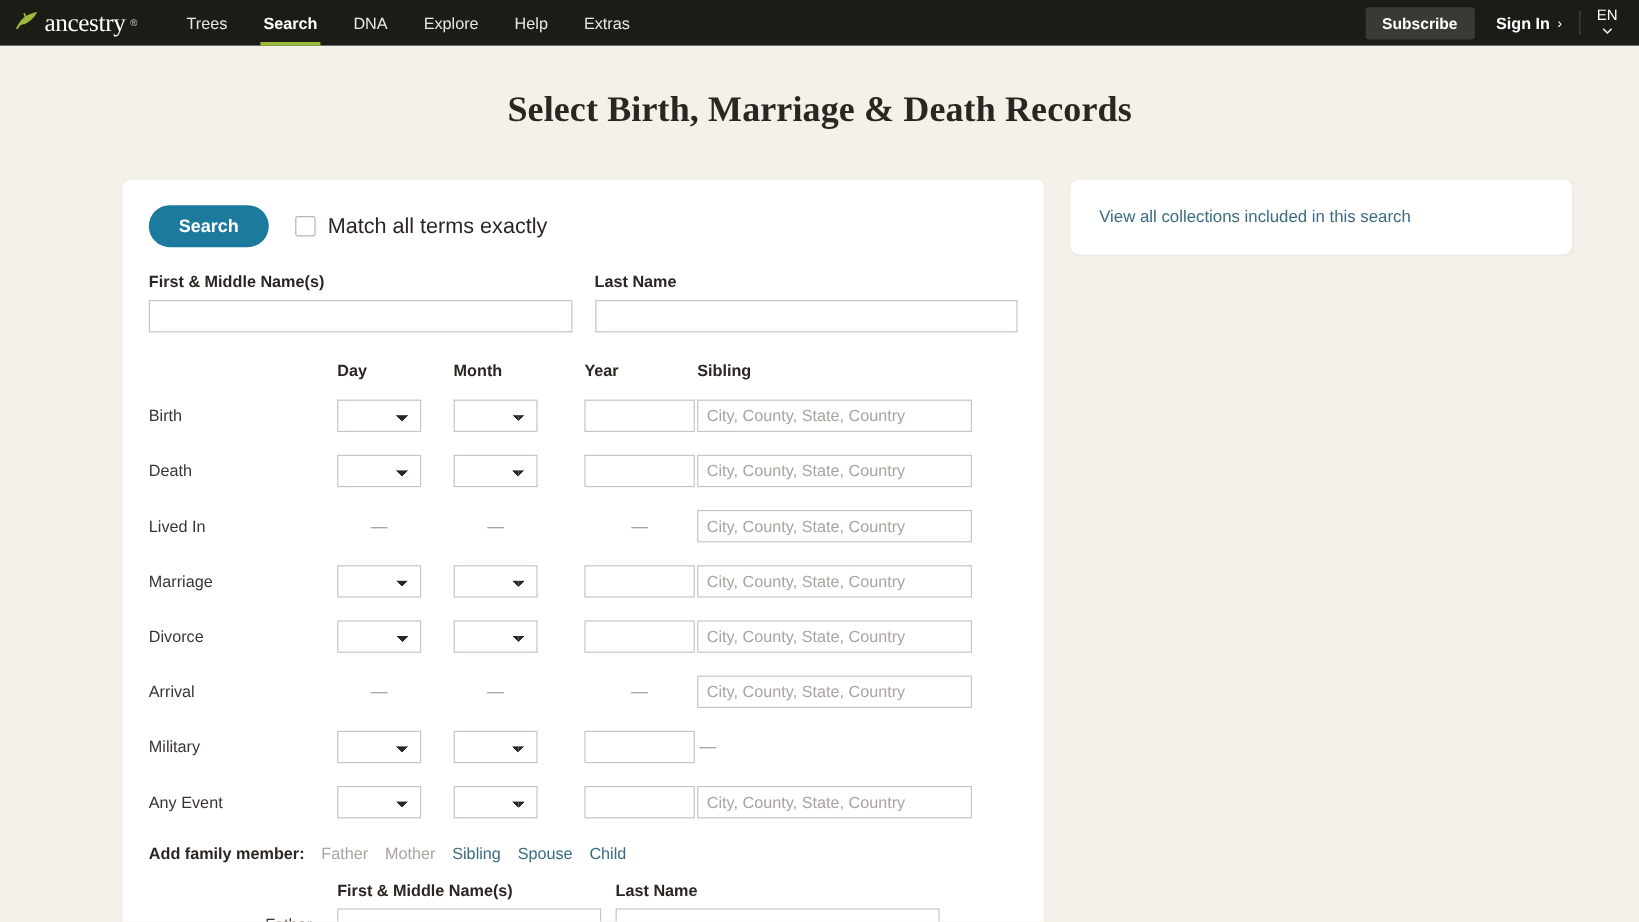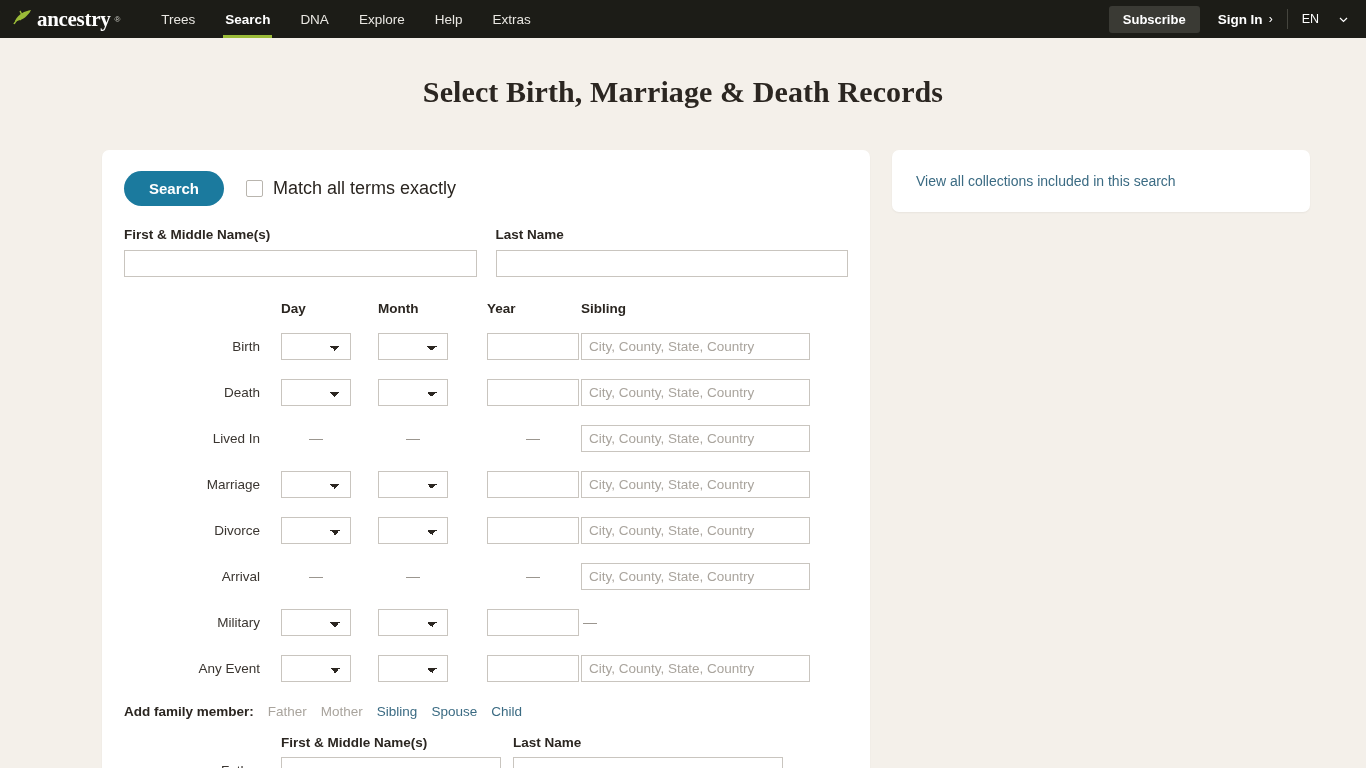--- a/index.html
+++ b/index.html
@@ -26,21 +26,21 @@
     align-items: center;
     gap: 3px;
     margin-right: 26px;
     cursor: pointer;
   }
   .logo-leaf { display: block; }
   .logo-word {
     color: #ffffff;
     font-family: "Liberation Serif", serif;
     font-size: 21px;
-    font-weight: 700;
+    font-weight: 400;
     letter-spacing: -0.3px;
     line-height: 1;
   }
   .logo-tm {
     color: #cfcfc8; font-size: 8px; vertical-align: super; margin-left: 1px;
   }
   .nav-items { display: flex; align-items: center; height: 38px; }
   .nav-item {
     color: #e9e7e2;
     font-size: 13.5px;
@@ -87,23 +87,24 @@
     cursor: pointer;
     border-right: 1px solid #45453e;
     height: 20px;
   }
   .signin .chev { font-size: 12px; font-weight: 400; }
   .lang {
     color: #ffffff;
     font-size: 12.5px;
     display: flex;
     align-items: center;
-    gap: 20px;
+    gap: 1px;
     padding: 0 4px 0 14px;
     cursor: pointer;
+    flex-direction: column;
   }
   .lang .caret { font-size: 10px; }
 
   
   .page-title {
     text-align: center;
     font-family: "Liberation Serif", serif;
     font-size: 30px;
     font-weight: 700;
     color: #2b2621;
@@ -212,21 +213,21 @@
     margin-bottom: 4px;
     height: 22px;
   }
   .ev-head span {
     font-size: 13.5px;
     font-weight: 700;
     color: #2b2621;
   }
   .ev-row { height: 46px; }
   .ev-label {
-    text-align: right;
+    text-align: left;
     font-size: 13.5px;
     color: #3a3530;
     padding-right: 9px;
   }
   .sel {
     width: 70px;
     height: 27px;
     border: 1px solid #c9c5bf;
     background: #fff;
     font-size: 13px;

